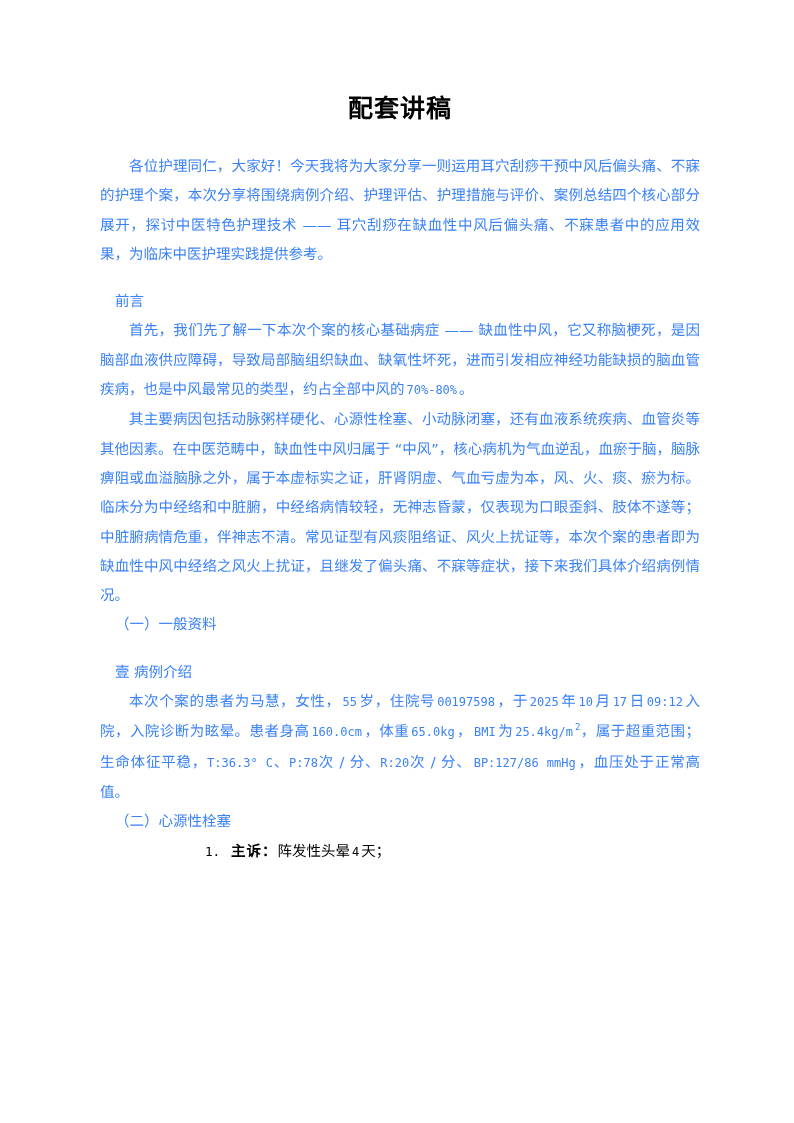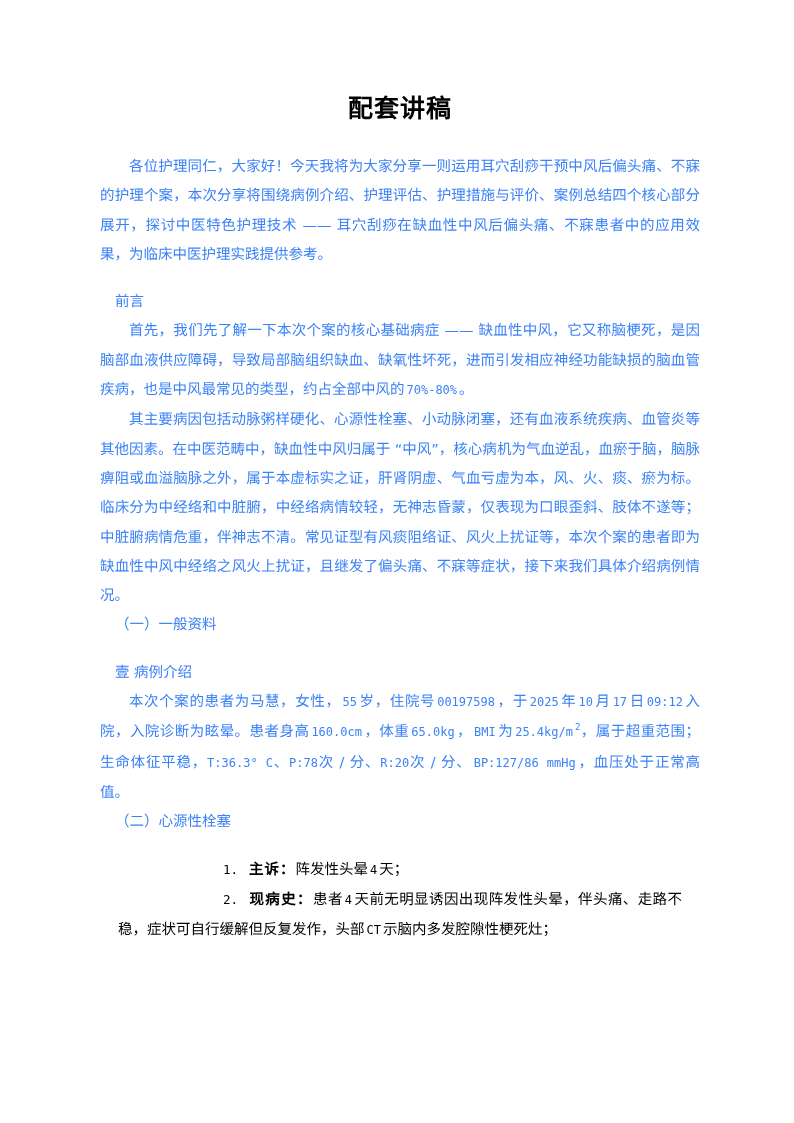--- a/index.html
+++ b/index.html
@@ -68,21 +68,21 @@
   .lat {
     font-family: "DejaVu Sans Mono", "Liberation Mono", monospace;
     font-size: 12px;
     letter-spacing: 0px;
   }
   .lat.sp { padding: 0 2px; }
   .sup { font-size: 9px; vertical-align: super; line-height: 0; }
 
   
   .list {
-    margin: 18px;
+    margin: 0;
     padding: 0;
     list-style: none;
   }
   .list-item {
     font-family: "DejaVu Sans", "Liberation Sans", sans-serif;
     font-size: 14.5px;
     line-height: 29.3px;
     text-align: justify;
     text-justify: inter-ideograph;
     margin: 0;
@@ -124,19 +124,18 @@
     <p class="para indent1 gap-top"><span>壹 病例介绍</span></p>
 
     <p class="para indent2"><span>本次个案的患者为马慧，女性，</span><span class="lat sp">55</span><span>岁，住院号</span><span class="lat sp">00197598</span><span>，于</span><span class="lat sp">2025</span><span>年</span><span class="lat sp">10</span><span>月</span><span class="lat sp">17</span><span>日</span><span class="lat sp">09:12</span><span>入院，入院诊断为眩晕。患者身高</span><span class="lat sp">160.0cm</span><span>，体重</span><span class="lat sp">65.0kg</span><span>，</span><span class="lat sp">BMI</span><span>为</span><span class="lat sp">25.4kg/m</span><span class="lat sup">2</span><span>，属于超重范围；生命体征平稳，</span><span class="lat">T:36.3</span><span class="lat">° C</span><span>、</span><span class="lat">P:78</span><span>次 / 分、</span><span class="lat">R:20</span><span>次 / 分、</span><span class="lat sp">BP:127/86 mmHg</span><span>，血压处于正常高值。</span></p>
 
     <p class="para indent1"><span>（二）心源性栓塞</span></p>
 
     <ul class="list">
 
       <li class="list-item"><span class="li-num">1.</span><span class="li-term">主诉：</span><span>阵发性头晕</span><span class="lat sp">4</span><span>天；</span></li>
 
-      <li class="list-item"><span class="li-num">2.</span><span class="li-term">现病史：</span><span>患者</span><span class="lat sp">4</span><span>天前无明显诱因出现阵发性头晕，伴头痛、走路不稳，症状可自行缓解但反复发作，头部</span><span class="lat sp">CT</span><span>示脑内多发腔隙性梗死灶；</span></li>
 
 
     </ul>
 
   </div>
 </div>
 
 </body></html>

